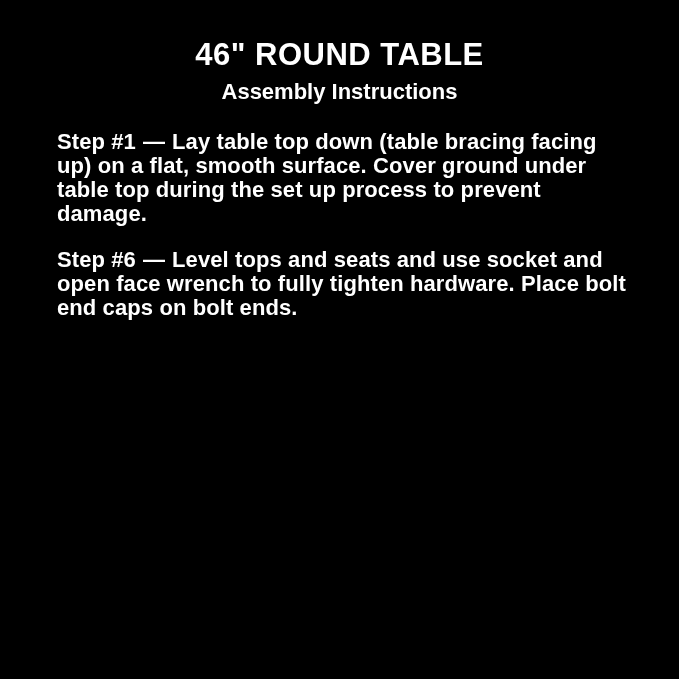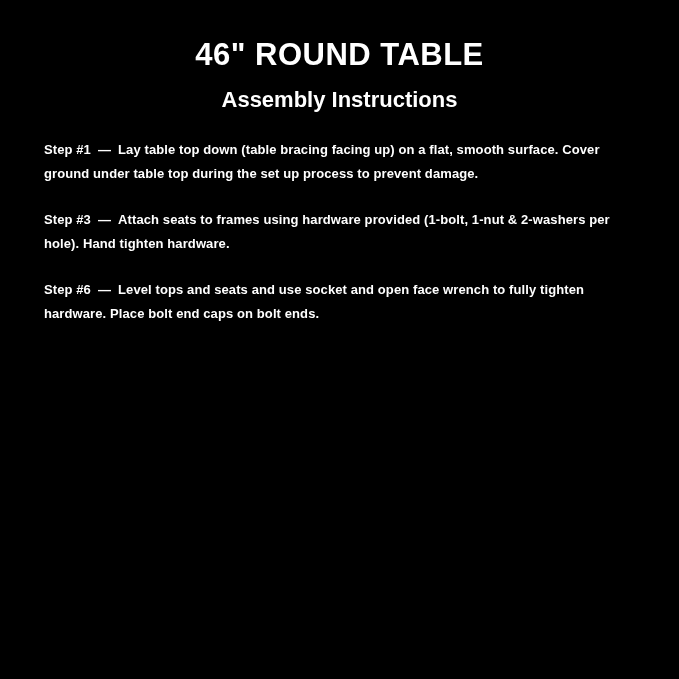--- a/index.html
+++ b/index.html
@@ -25,44 +25,43 @@
   }
   .title {
     font-size: 31px;
     letter-spacing: 0.5px;
     line-height: 1.1;
     margin: 0 0 8px 0;
   }
   .subtitle {
     font-size: 22px;
     line-height: 1.1;
-    margin: 16px;
+    margin: 8px;
   }
   .steps p.step {
-    font-size: 13px;
+    font-size: 22px;
     line-height: 24px;
-    margin: 0 0 22px 0;
+    margin: 0 0 22px 13px;
     letter-spacing: 0.1px;
   }
   .dash {
     margin: 0 7px;
   }
 </style>
 </head>
 <body>
 
 <div class="card">
   <div class="header">
     <h1 class="title">46" ROUND TABLE</h1>
     <h2 class="subtitle">Assembly Instructions</h2>
   </div>
 
   <div class="steps">
     <p class="step"><span>Step #1</span><span class="dash">—</span><span>Lay table top down (table bracing facing up) on a flat, smooth surface. Cover ground under table top during the set up process to prevent damage.</span></p>
 
 
-    <p class="step"><span>Step #3</span><span class="dash">—</span><span>Attach seats to frames using hardware provided (1-bolt, 1-nut &amp; 2-washers per hole). Hand tighten hardware.</span></p>
 
 
 
     <p class="step"><span>Step #6</span><span class="dash">—</span><span>Level tops and seats and use socket and open face wrench to fully tighten hardware. Place bolt end caps on bolt ends.</span></p>
   </div>
 </div>
 
 </body></html>

